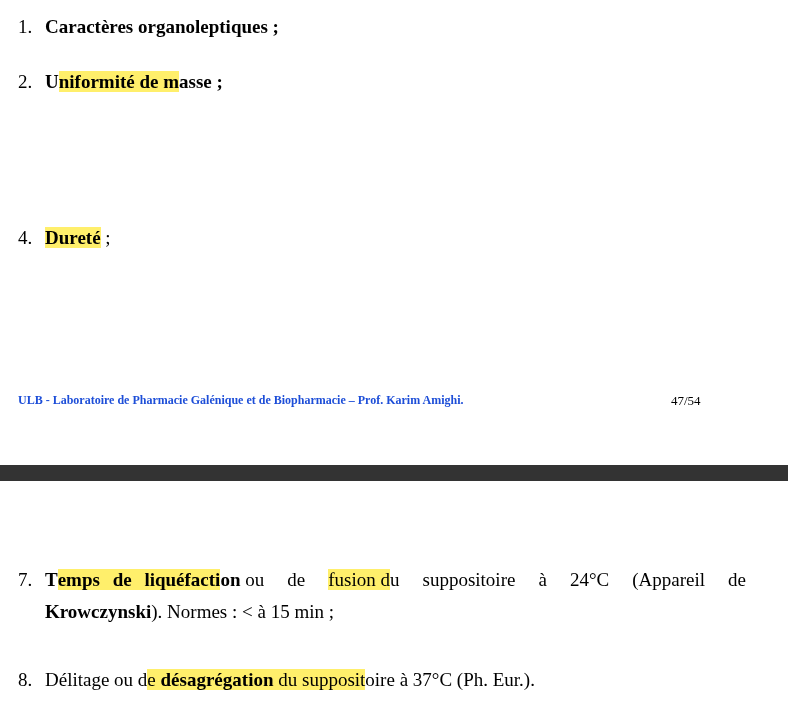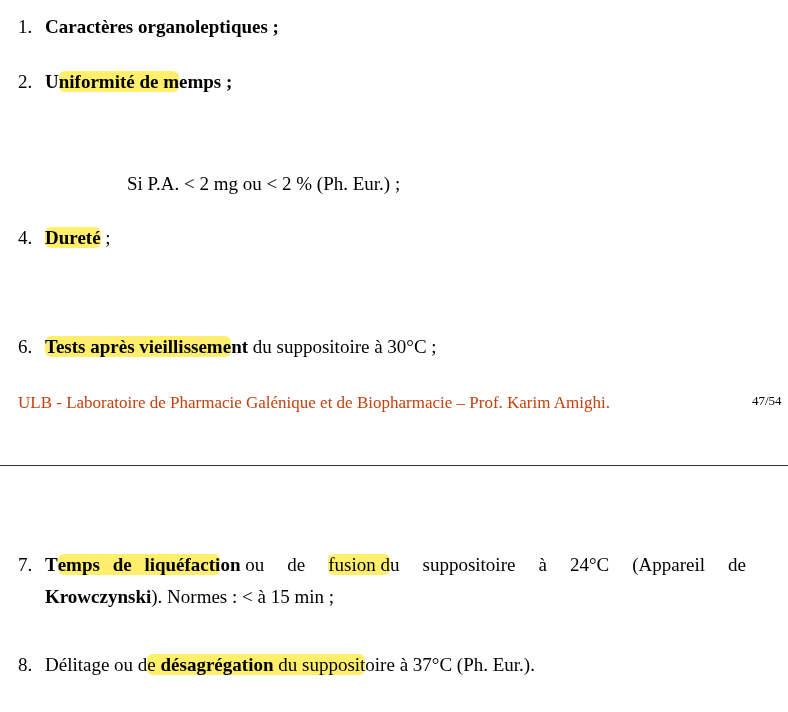--- a/index.html
+++ b/index.html
@@ -4,48 +4,44 @@
 <style>
   html, body { margin:0; padding:0; }
   body {
     width:788px; height:712px; overflow:hidden; background:#ffffff;
     font-family:"Liberation Serif","DejaVu Serif",serif; color:#000;
     position:relative;
   }
   .page { position:absolute; left:0; width:788px; background:#fff; }
   .page1 { top:0; height:465px; }
   .sep { position:absolute; left:0; top:465px; width:788px; height:16px; background:#333333; }
-  .page2 { top:466px; height:189px; }
+  .page2 { top:481px; height:189px; }
   .line { position:absolute; left:18px; font-size:19px; white-space:nowrap; line-height:24px; }
   .num { display:inline-block; width:27px; }
   .b { font-weight:bold; }
-  .hl { background:#ffef6b;border-radius:6px; }
+  .hl { background:#ffef6b; }
   .indent { left:127px; }
-  .footer { position:absolute; left:18px; top:393px; font-size:17px; font-weight:normal; color:#c2410c; white-space:nowrap; }
-  .pagenum { position:absolute; left:752px; top:393px; font-size:13px; color:#000; }
+  .footer { position:absolute; left:18px; top:393px; font-size:12px; font-weight:bold; color:#1d4ed8; white-space:nowrap; }
+  .pagenum { position:absolute; left:671px; top:393px; font-size:13px; color:#000; }
   .justify { position:absolute; left:18px; width:728px; font-size:19px; line-height:24px; }
   .just-line { display:flex; justify-content:space-between; white-space:nowrap; }
   .cont { padding-left:27px; }
 </style>
 </head>
 <body>
 
 <div class="page page1">
   <div class="line" style="top:15px">
     <span class="num">1.</span><span class="b">Caractères organoleptiques ;</span>
   </div>
   <div class="line" style="top:70px">
-    <span class="num">2.</span><span class="b">U</span><span class="b hl">niformité de m</span><span class="b">emps ;</span>
+    <span class="num">2.</span><span class="b">U</span><span class="b hl">niformité de m</span><span class="b">asse ;</span>
   </div>
-  <div class="line indent" style="top:172px">Si P.A. &lt; 2 mg ou &lt; 2 % (Ph. Eur.) ;</div>
   <div class="line" style="top:226px">
     <span class="num">4.</span><span class="b hl">Dureté</span><span> ;</span>
-  </div>
-  <div class="line" style="top:335px">
-    <span class="num">6.</span><span class="b hl">Tests après vieillisseme</span><span class="b">nt</span><span> du suppositoire à 30°C ;</span>
   </div>
   <div class="footer">ULB - Laboratoire de Pharmacie Galénique et de Biopharmacie – Prof. Karim Amighi.</div>
   <div class="pagenum">47/54</div>
 </div>
 
 <div class="sep"></div>
 
 <div class="page page2">
   <div class="justify" style="top:87px">
     <div class="just-line">

